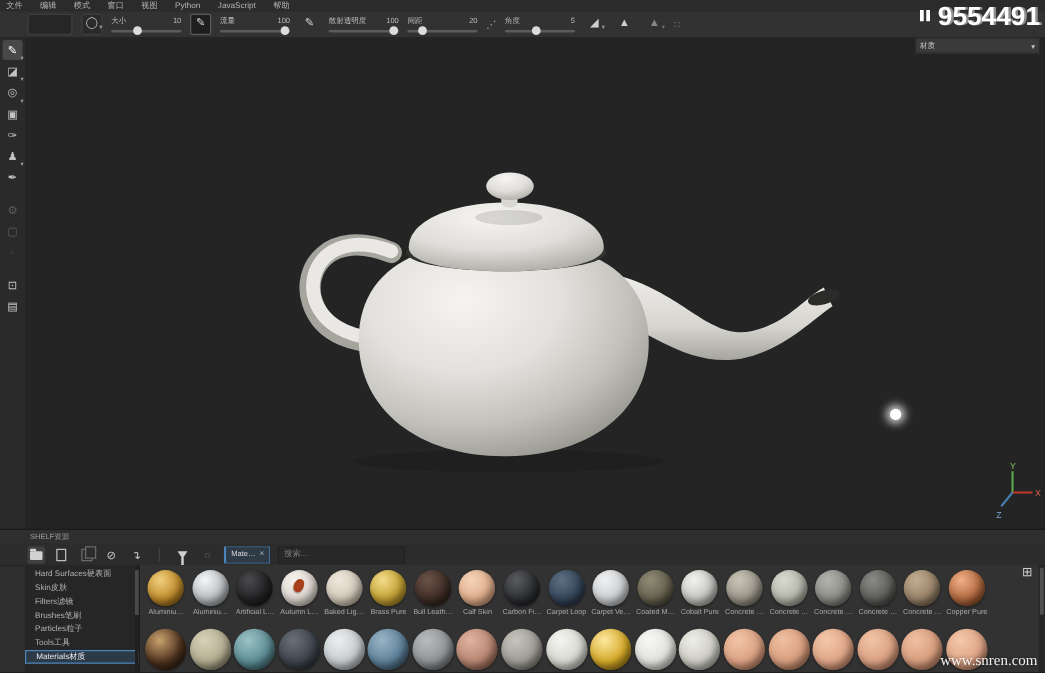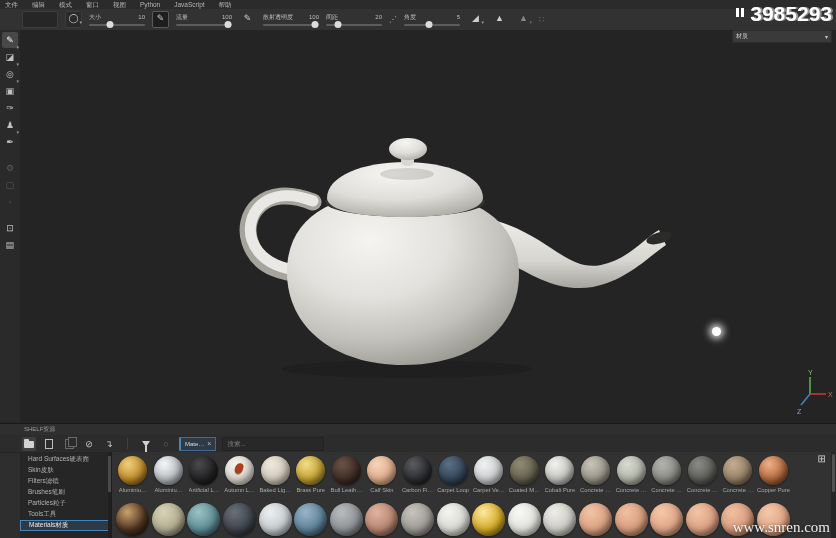--- a/index.html
+++ b/index.html
@@ -94,21 +94,21 @@
           box-shadow:inset -3px -4px 6px rgba(0,0,0,.35), 0 1px 2px rgba(0,0,0,.45);}
   .row2 .sphere{width:33px;height:33px;}
   .leaf{position:absolute;left:10px;top:7px;width:8px;height:11px;background:#a8401d;
         border-radius:60% 40% 55% 45%;transform:rotate(14deg);box-shadow:0 1px 1px rgba(0,0,0,.3);}
   .mat-label{margin-top:2px;font-size:5.8px;color:#a8a8a8;max-width:34px;overflow:hidden;white-space:nowrap;}
   .grid-icon{position:absolute;top:2px;right:10px;font-size:10px;color:#cfcfcf;line-height:10px;}
   .mat-scrollbar{position:absolute;right:0;top:0;bottom:0;width:5px;background:#262626;}
   .mat-scrollbar::after{content:"";position:absolute;top:2px;left:1px;width:3px;height:38px;background:#515151;border-radius:2px;}
 
   .watermark{position:absolute;right:6px;bottom:2px;z-index:20;font-family:"Liberation Serif",serif;
-             font-size:15px;color:rgba(255,255,255,.92);text-shadow:0 0 3px rgba(0,0,0,.5);margin-left:19px;}
+             font-size:12px;color:rgba(255,255,255,.92);text-shadow:0 0 3px rgba(0,0,0,.5);margin-left:19px;}
 </style>
 </head>
 <body>
 
 <div class="app">
 
   <div class="menubar">
       <span class="menu-item">文件</span>
       <span class="menu-item">编辑</span>
       <span class="menu-item">模式</span>
@@ -198,21 +198,21 @@
       <span class="chev">▾</span>
     </div>
     <span class="ticon dim">∷</span>
   </div>
 
   <div class="frame-counter">
     <span class="pause">
         <i></i>
         <i></i>
       </span>
-    <span class="fc-num">3985293</span>
+    <span class="fc-num">9554491</span>
   </div>
 
   <div class="toolstrip">
       <div class="tool active">
         <span>✎</span>
         <span class="chev">▾</span>
       </div>
       <div class="tool ">
         <span>◪</span>
         <span class="chev">▾</span>

